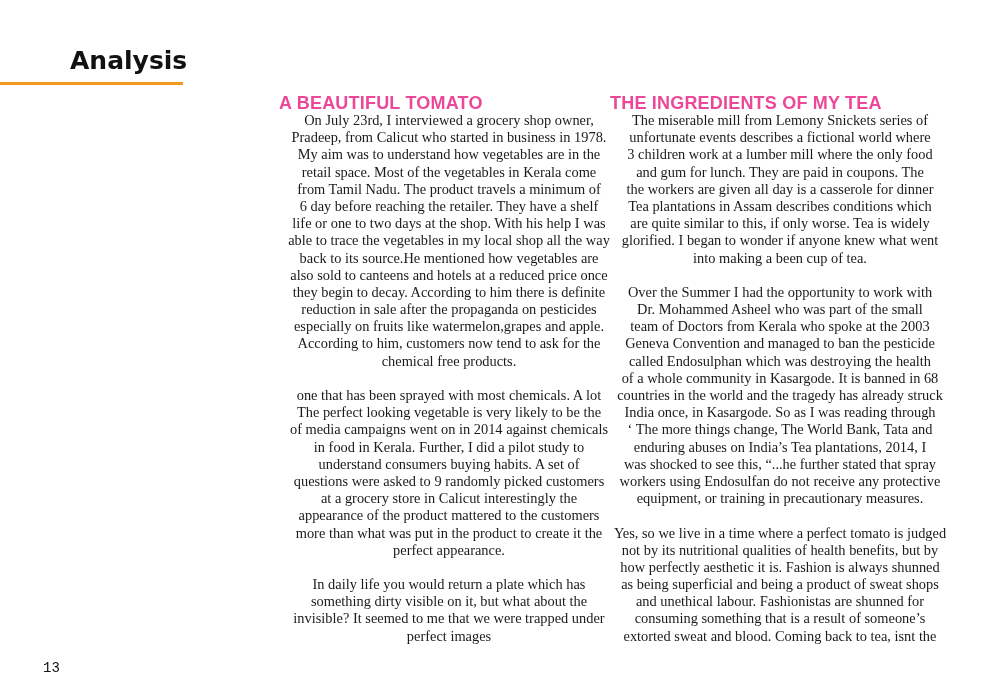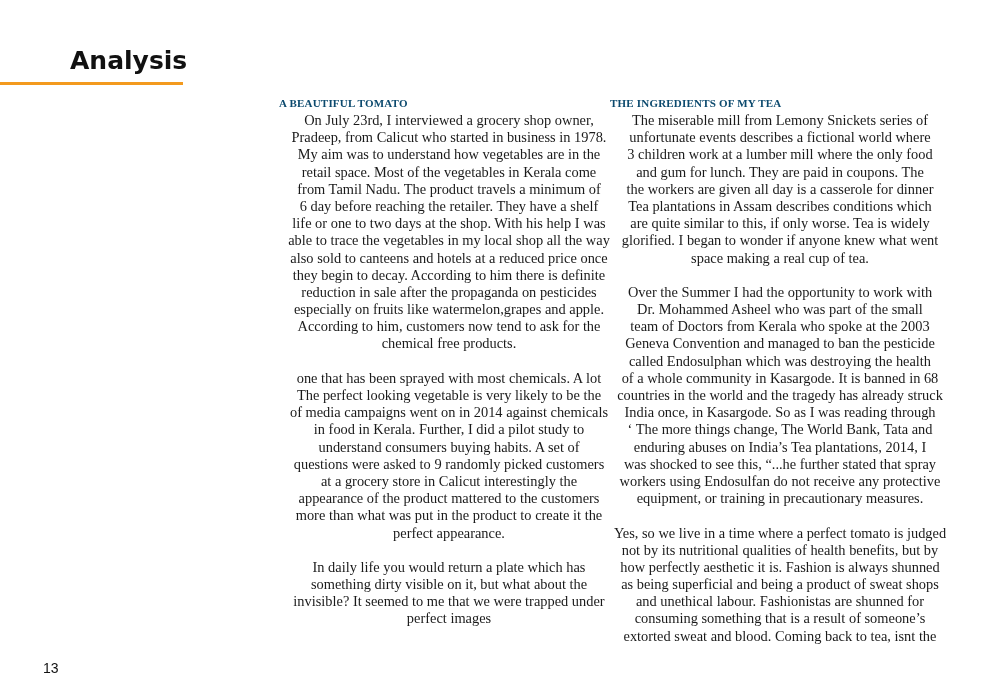--- a/index.html
+++ b/index.html
@@ -10,52 +10,53 @@
       font-size: 25px; color: #111111; letter-spacing: 0px;
     }
     .title-rule {
       position: absolute; left: 0; top: 82px; width: 183px; height: 3px;
       background: #f39a1e;
     }
     .col { position: absolute; top: 95px; width: 340px; }
     .col-left { left: 279px; }
     .col-right { left: 610px; }
     .heading {
-      font-family: Liberation Serif, serif; font-weight: bold;
-      font-size: 11px; color: #0c4a6e; line-height: 17px; height: 17px;
+      font-family: Liberation Sans, sans-serif; font-weight: bold;
+      font-size: 18px; color: #ec4899; line-height: 17px; height: 17px;
       letter-spacing: 0.2px;
     }
     .para { margin: 0 0 17.2px 0; text-align: center; }
     .line {
       font-family: "Liberation Serif", serif; font-size: 14.4px;
       color: #1a1a1a; line-height: 17.2px; height: 17.2px; white-space: nowrap;
     }
     .page-number {
       position: absolute; left: 43px; top: 660px;
-      font-family: Liberation Sans, sans-serif; font-size: 14px; color: #111;
+      font-family: Liberation Mono, monospace; font-size: 14px; color: #111;
     }
   </style>
 </head>
 <body>
 
 <div class="title">Analysis</div>
 <div class="title-rule"></div>
 
 <div class="col col-left">
   <div class="heading">A BEAUTIFUL TOMATO</div>
   <div id="left-paras">
       <div class="para">
         <div class="line">On July 23rd, I interviewed a grocery shop owner,</div>
         <div class="line">Pradeep, from Calicut who started in business in 1978.</div>
         <div class="line">My aim was to understand how vegetables are in the</div>
         <div class="line">retail space. Most of the vegetables in Kerala come</div>
         <div class="line">from Tamil Nadu. The product travels a minimum of</div>
         <div class="line">6 day before reaching the retailer. They have a shelf</div>
         <div class="line">life or one to two days at the shop. With his help I was</div>
         <div class="line">able to trace the vegetables in my local shop all the way</div>
+        <div class="line">back to its source.He mentioned how vegetables are</div>
         <div class="line">also sold to canteens and hotels at a reduced price once</div>
         <div class="line">they begin to decay. According to him there is definite</div>
         <div class="line">reduction in sale after the propaganda on pesticides</div>
         <div class="line">especially on fruits like watermelon,grapes and apple.</div>
         <div class="line">According to him, customers now tend to ask for the</div>
         <div class="line">chemical free products.</div>
       </div>
       <div class="para">
         <div class="line">one that has been sprayed with most chemicals. A lot</div>
         <div class="line">The perfect looking vegetable is very likely to be the</div>
@@ -82,21 +83,21 @@
   <div id="right-paras">
       <div class="para">
         <div class="line">The miserable mill from Lemony Snickets series of</div>
         <div class="line">unfortunate events describes a fictional world where</div>
         <div class="line">3 children work at a lumber mill where the only food</div>
         <div class="line">and gum for lunch. They are paid in coupons. The</div>
         <div class="line">the workers are given all day is a casserole for dinner</div>
         <div class="line">Tea plantations in Assam describes conditions which</div>
         <div class="line">are quite similar to this, if only worse. Tea is widely</div>
         <div class="line">glorified. I began to wonder if anyone knew what went</div>
-        <div class="line">space making a real cup of tea.</div>
+        <div class="line">into making a been cup of tea.</div>
       </div>
       <div class="para">
         <div class="line">Over the Summer I had the opportunity to work with</div>
         <div class="line">Dr. Mohammed Asheel who was part of the small</div>
         <div class="line">team of Doctors from Kerala who spoke at the 2003</div>
         <div class="line">Geneva Convention and managed to ban the pesticide</div>
         <div class="line">called Endosulphan which was destroying the health</div>
         <div class="line">of a whole community in Kasargode. It is banned in 68</div>
         <div class="line">countries in the world and the tragedy has already struck</div>
         <div class="line">India once, in Kasargode. So as I was reading through</div>

